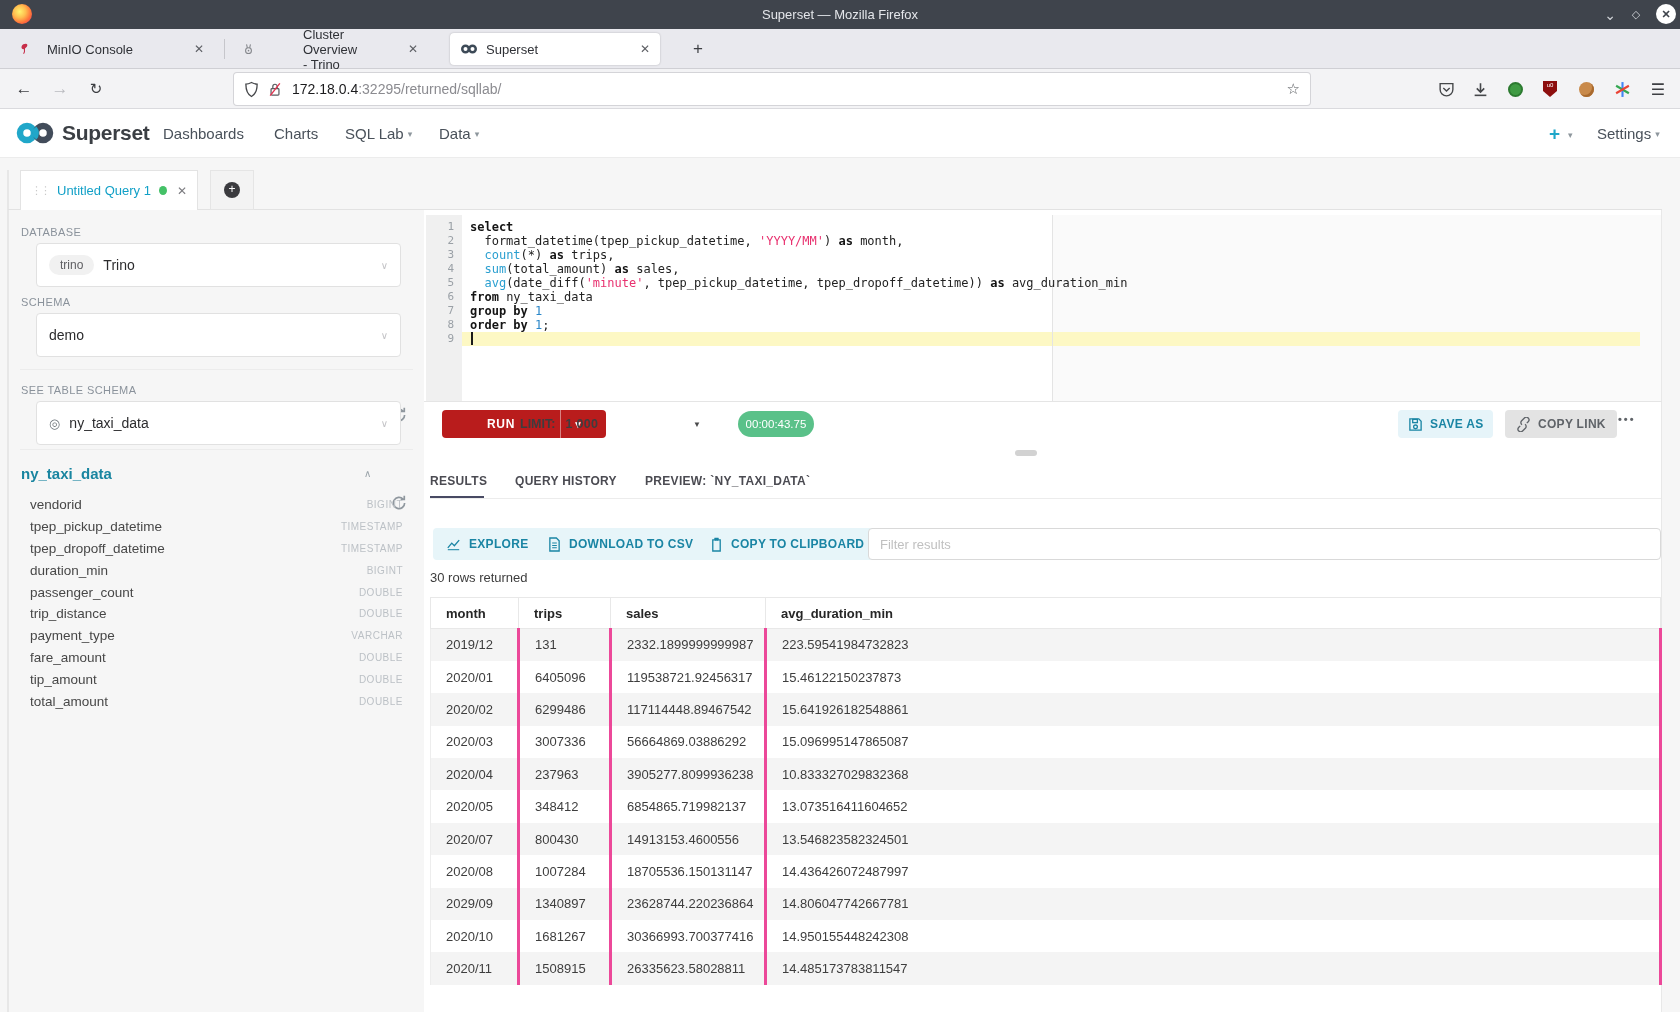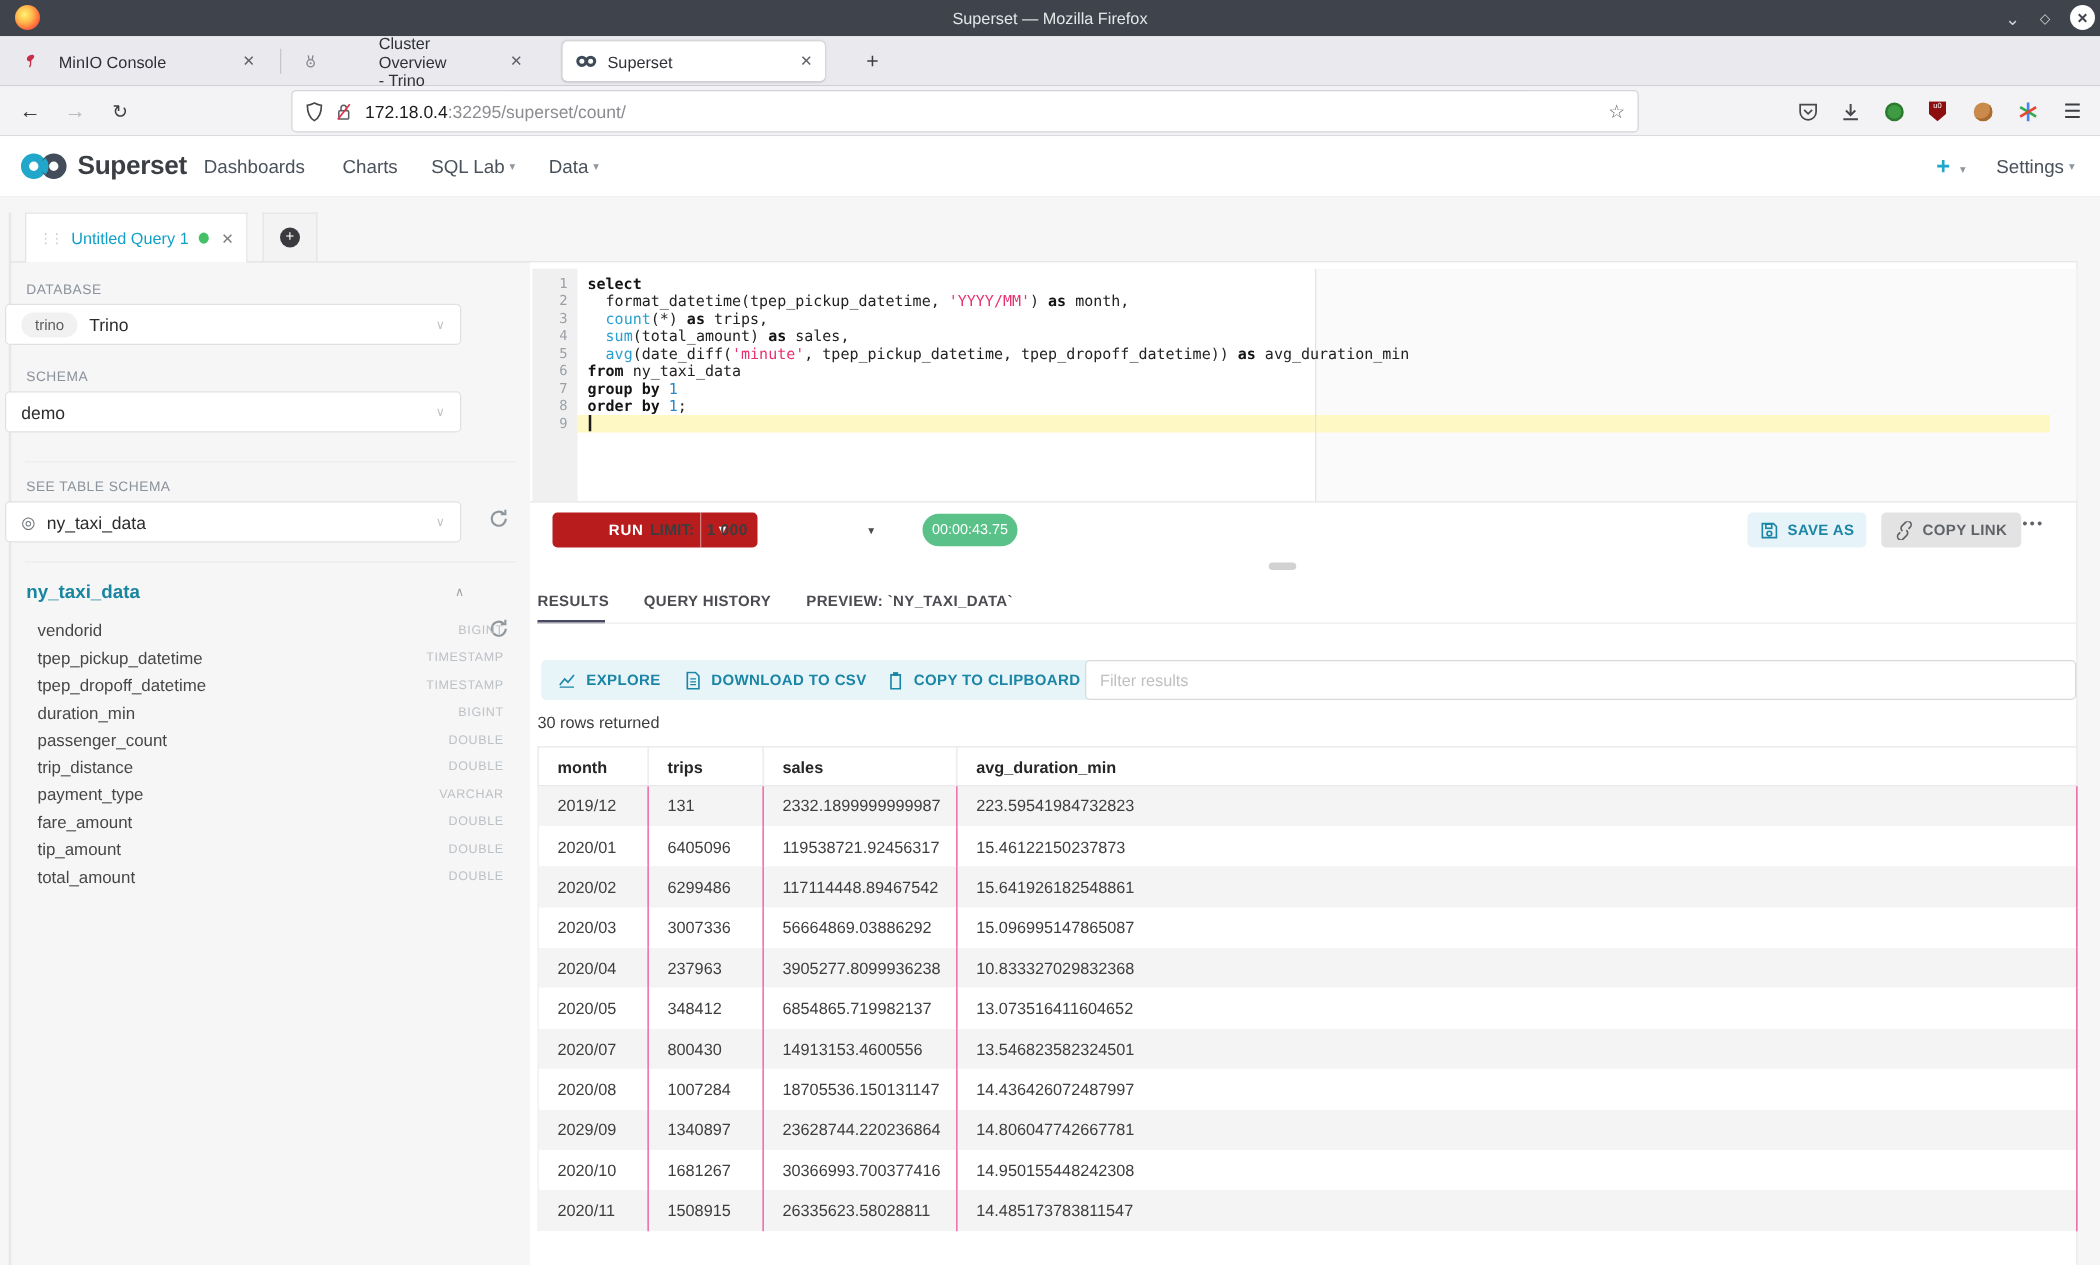--- a/index.html
+++ b/index.html
@@ -79,21 +79,21 @@
   #qtab-label{font-size:13px;color:#12a0c7;white-space:nowrap;}
   #qtab-dot{width:9px;height:9px;border-radius:50%;background:#44c167;}
   #qtab-close{color:#7c7c80;font-size:12px;margin-left:2px;}
   #qtab-plus{position:absolute;left:210px;top:12px;width:44px;height:40px;background:#f3f3f3;z-index:3;
     border:1px solid #e5e5e5;display:flex;align-items:center;justify-content:center;}
   #qtab-plus-circle{width:16px;height:16px;border-radius:50%;background:#3b3b3f;color:#fff;
     font-size:12px;line-height:15px;text-align:center;}
 
   
   .side-label{position:absolute;left:21px;font-size:11px;color:#8a929b;letter-spacing:.4px;}
-  .side-select{position:absolute;left:4px;width:365px;height:33px;background:#fff;
+  .side-select{position:absolute;left:36px;width:365px;height:44px;background:#fff;
     border:1px solid #e1e1e1;border-radius:4px;display:flex;align-items:center;padding:0 12px;gap:9px;}
   .sel-chevron{position:absolute;right:12px;font-size:10px;color:#c3c3c6;}
   #db-pill{background:#f1f1f1;border-radius:11px;padding:3px 11px;font-size:12px;color:#5e5e62;}
   #db-value{font-size:14px;color:#2c2c2e;}
   .sel-text{font-size:14px;color:#2c2c2e;}
   .refresh-btn{position:absolute;left:390px;width:22px;height:22px;color:#8f979e;}
   #refresh-schema{top:248px;} #refresh-table{top:336px;}
   .side-divider{position:absolute;left:20px;width:393px;height:1px;background:#ececec;}
   #tbl-icon{font-size:13px;color:#6f767c;}
   #schema-title{position:absolute;left:21px;top:307px;font-size:15px;font-weight:bold;color:#1985a0;}
@@ -154,21 +154,21 @@
   #btn-explore{left:433px;} #btn-download{left:535px;} #btn-copy{left:697px;}
   #filter-input{position:absolute;left:868px;top:370px;width:793px;height:32px;border:1px solid #d9d9d9;
     border-radius:4px;padding:0 11px;font-size:13px;color:#333;font-family:"Liberation Sans",sans-serif;outline:none;}
   #filter-input::placeholder{color:#c0c0c0;}
   #rowcount{position:absolute;left:430px;top:412px;font-size:13px;color:#3c3c3c;}
 
   #rtable{position:absolute;left:430px;top:439px;width:1232px;border-collapse:collapse;table-layout:fixed;}
   #rtable th{height:31px;border:1px solid #e8e8e8;background:#fff;text-align:left;padding:0 0 0 15px;
     font-size:13px;font-weight:bold;color:#262626;}
   #rtable td{height:32.4px;padding:0 0 0 15px;font-size:13px;color:#3e3e3e;
-    border-left:1px solid #ededed;border-right:1px solid #ec4899;white-space:nowrap;overflow:hidden;margin-left:12px;}
+    border-left:1px solid #ededed;border-right:3px solid #ec4899;white-space:nowrap;overflow:hidden;margin-left:12px;}
   #rtable tbody tr:nth-child(odd) td{background:#f4f4f4;}
   .c0{width:88px;} .c1{width:92px;} .c2{width:155px;} .c3{width:auto;}
 
   svg{display:block;}
 </style>
 </head>
 <body>
 
 <div id="screen">
 
@@ -225,21 +225,21 @@
           <path d="M8 1.5c2.5 1.3 4.5 1.8 6 1.8 0 7.2-2.3 11-6 13.2C4.3 14.3 2 10.5 2 3.3c1.5 0 3.5-.5 6-1.8z"></path>
         </svg>
       </span>
       <span style="margin-left:9px">
         <svg width="14" height="17" viewBox="0 0 16 18">
           <rect x="3.5" y="8" width="9" height="7.5" rx="1" fill="none" stroke="#5a5c60" stroke-width="1.4"></rect>
           <path d="M5.5 8V5.5a2.5 2.5 0 0 1 5 0V8" fill="none" stroke="#5a5c60" stroke-width="1.4"></path>
           <line x1="2.5" y1="16" x2="13.5" y2="2" stroke="#e23350" stroke-width="1.6"></line>
         </svg>
       </span>
-      <span id="url-text"><b style="font-weight:normal;color:#1b1b1d">172.18.0.4</b><span class="urlrest">:32295/superset/count/</span></span>
+      <span id="url-text"><b style="font-weight:normal;color:#1b1b1d">172.18.0.4</b><span class="urlrest">:32295/returned/sqllab/</span></span>
       <span id="star-icon">☆</span>
     </div>
     <div id="ext-pocket" class="exticon">
       <svg width="17" height="17" viewBox="0 0 16 16" fill="none" stroke="#45474a" stroke-width="1.3">
         <path d="M2 2.5h12V8a6 6 0 0 1-12 0z"></path>
           <path d="M5 6.5l3 3 3-3"></path>
       </svg>
     </div>
     <div id="ext-dl" class="exticon">
       <svg width="17" height="17" viewBox="0 0 16 16" fill="none" stroke="#45474a" stroke-width="1.5">

